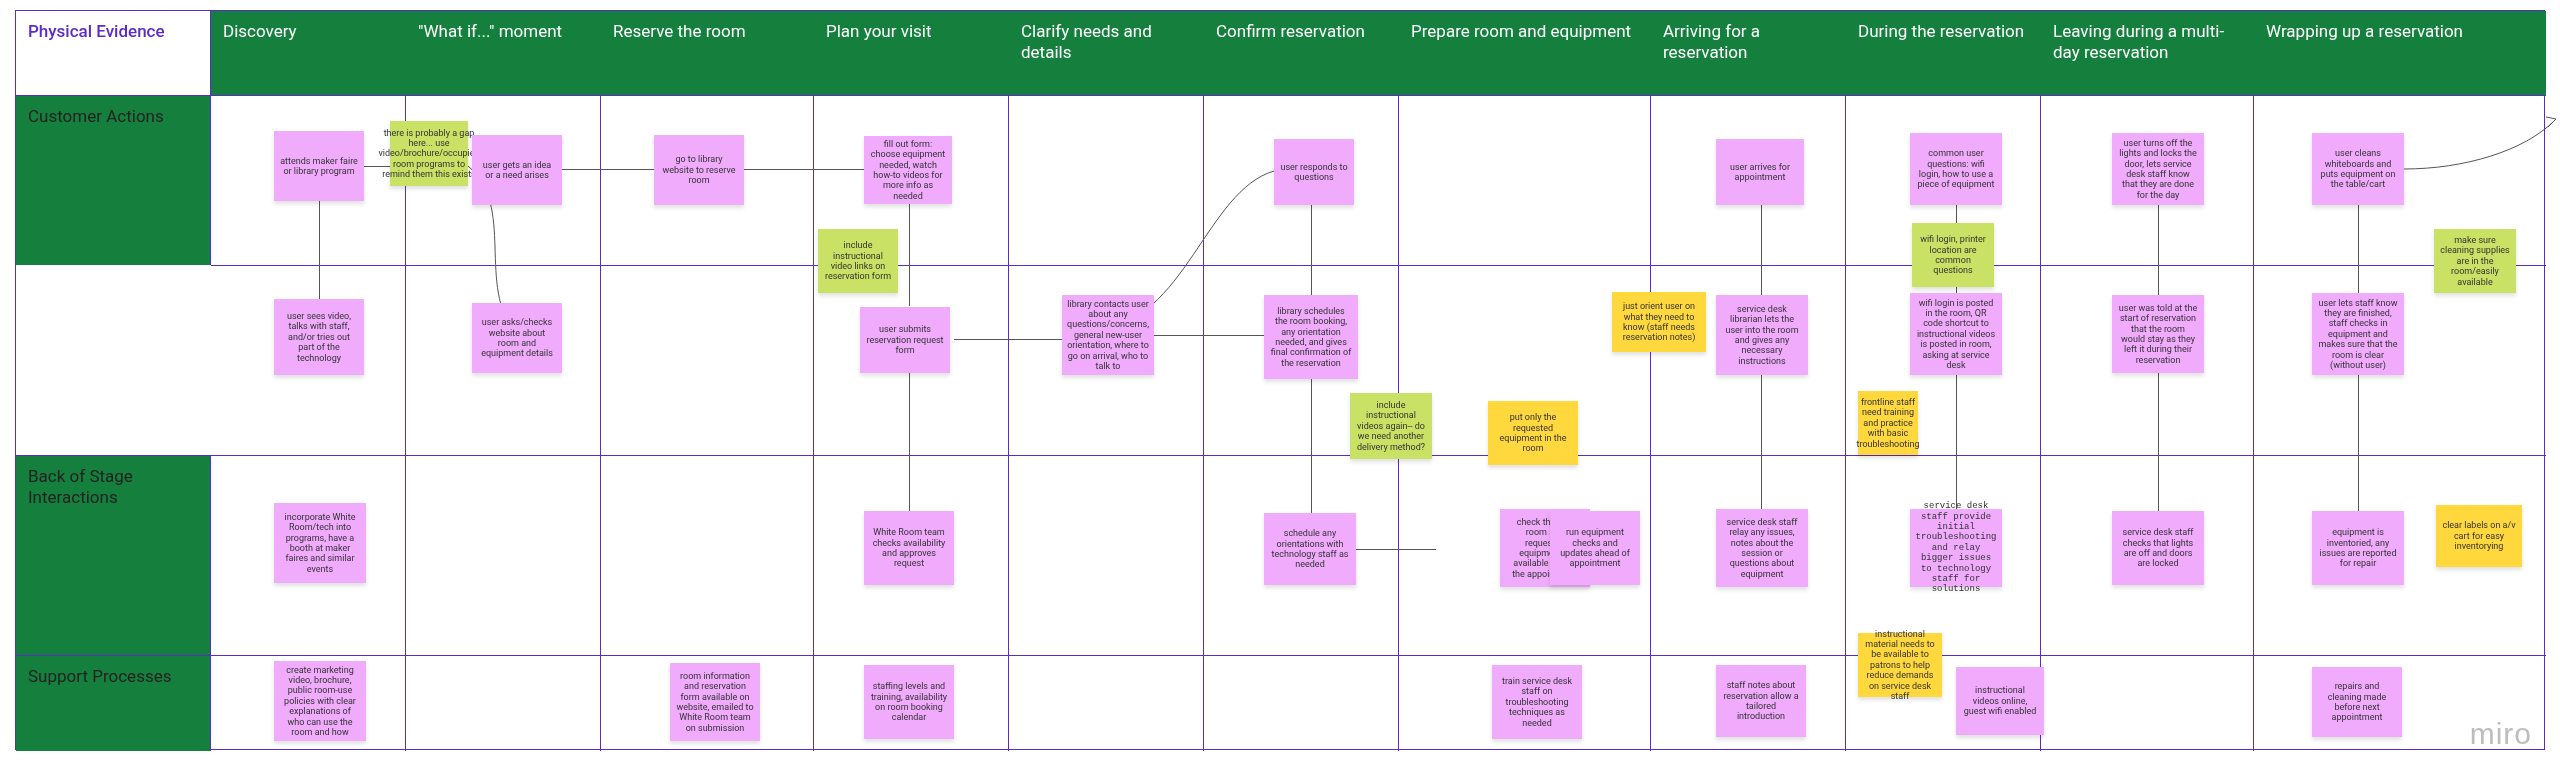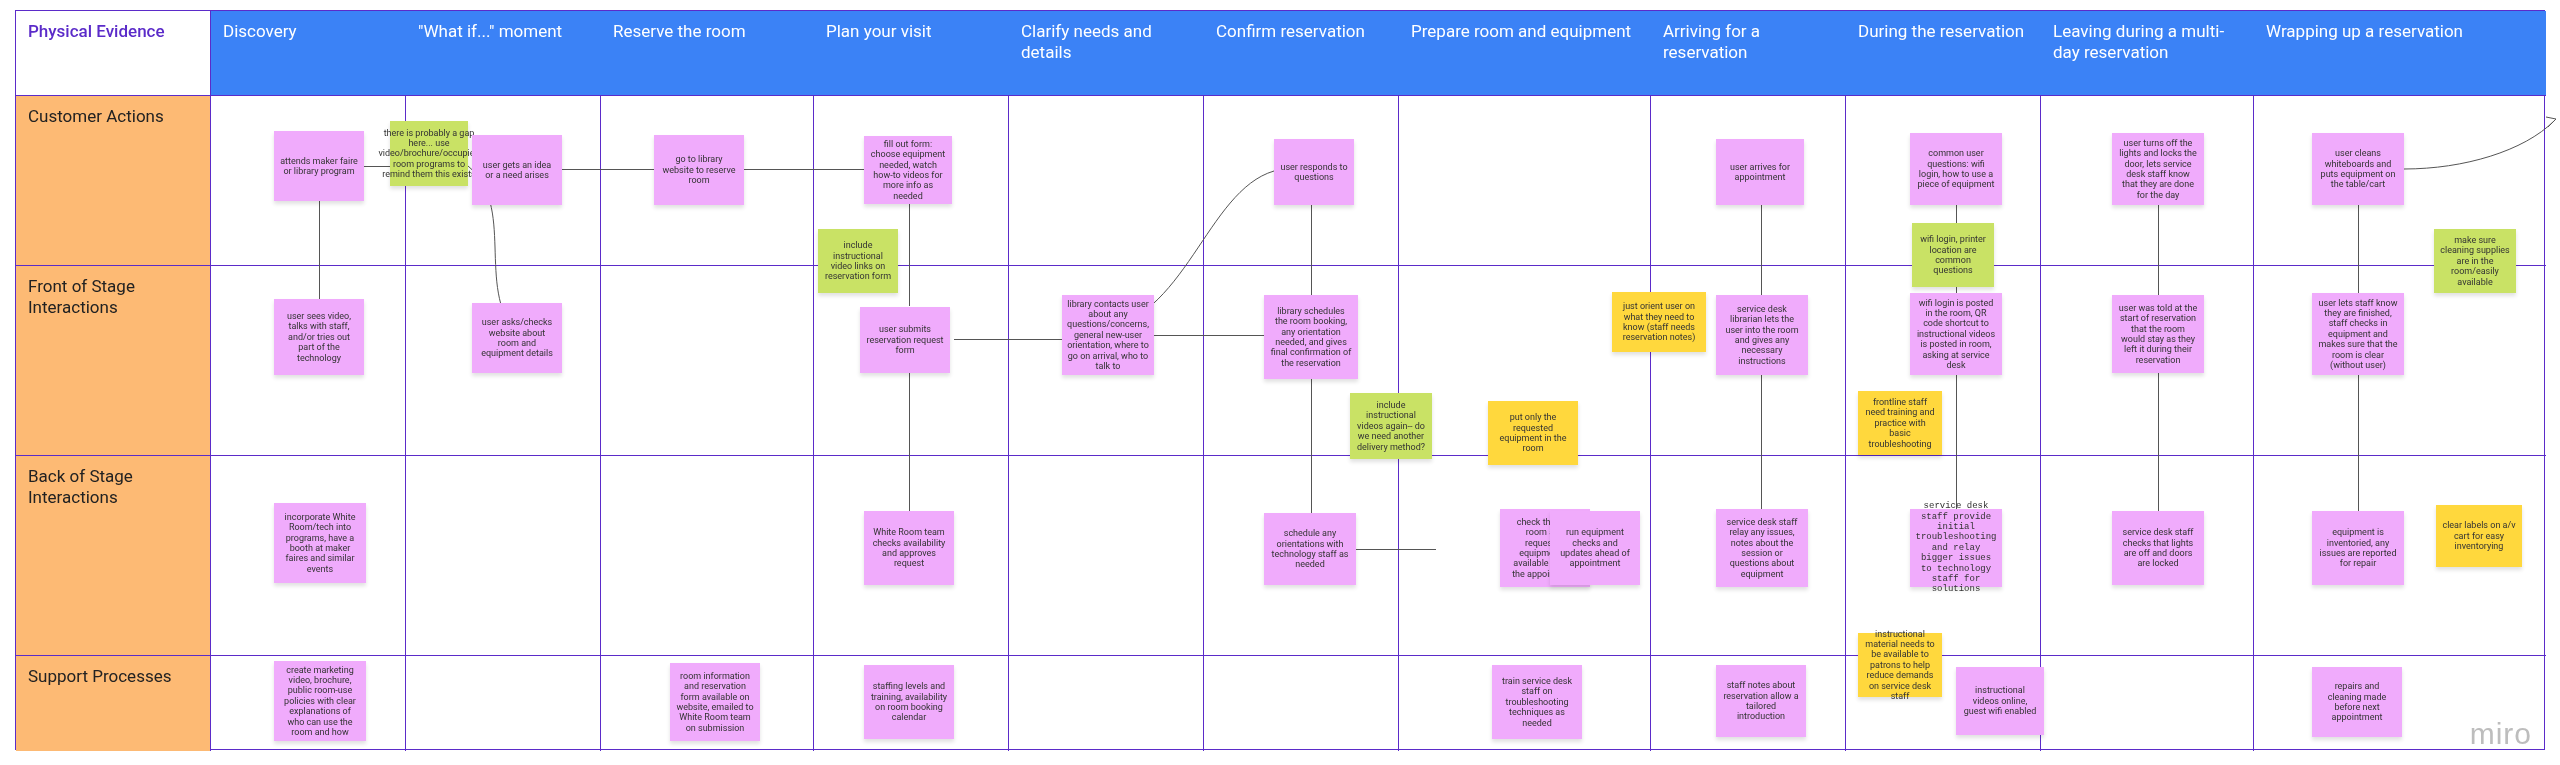--- a/index.html
+++ b/index.html
@@ -1,26 +1,26 @@
 <!DOCTYPE html>
 <html><head>
 <meta charset="utf-8">
 <style>
   * { box-sizing: border-box; margin: 0; padding: 0; }
   body { font-family: -apple-system, BlinkMacSystemFont, "Segoe UI", Roboto, Helvetica, Arial, sans-serif; background: #fff; width: 2560px; height: 765px; overflow: hidden; position: relative; }
 
   .board { position: absolute; top: 10px; left: 15px; width: 2530px; height: 740px; border: 1px solid #5b2bc9; }
 
   
-  .hdr { position: absolute; top: 0; height: 84px; background: #3b82f6; color: #fff; font-size: 17px; line-height: 1.25; padding: 10px 12px; border-right: 1px solid #fff0; }
+  .hdr { position: absolute; top: 0; height: 84px; background: #15803d; color: #fff; font-size: 17px; line-height: 1.25; padding: 10px 12px; border-right: 1px solid #fff0; }
   .hdr.first { color: #5b2bc9; background: #fff; font-weight: 500; }
   .hdr.first { border-right: 1px solid #5b2bc9; }
 
   
-  .rowlbl { position: absolute; left: 0; width: 195px; background: #fdba74; color: #222; font-size: 17px; line-height: 1.25; padding: 10px 12px; border-top: 1px solid #5b2bc9; border-right: 1px solid #5b2bc9; }
+  .rowlbl { position: absolute; left: 0; width: 195px; background: #15803d; color: #222; font-size: 17px; line-height: 1.25; padding: 10px 12px; border-top: 1px solid #5b2bc9; border-right: 1px solid #5b2bc9; }
 
   
   .cell { position: absolute; border-top: 1px solid #5b2bc9; border-right: 1px solid #5b2bc9; }
 
   
   .note { position: absolute; background: #f0abfc; color: #333; font-size: 9px; line-height: 1.15; text-align: center; display: flex; align-items: center; justify-content: center; padding: 6px; box-shadow: 0 3px 4px rgba(0,0,0,.12); }
   .note.yellow { background: #ffd83d; }
   .note.green  { background: #c9e265; }
 
   
@@ -43,21 +43,20 @@
   <div class="hdr" style="left:798px;width:195px">Plan your visit</div>
   <div class="hdr" style="left:993px;width:195px">Clarify needs and details</div>
   <div class="hdr" style="left:1188px;width:195px">Confirm reservation</div>
   <div class="hdr" style="left:1383px;width:252px">Prepare room and equipment</div>
   <div class="hdr" style="left:1635px;width:195px">Arriving for a reservation</div>
   <div class="hdr" style="left:1830px;width:195px">During the reservation</div>
   <div class="hdr" style="left:2025px;width:213px">Leaving during a multi-day reservation</div>
   <div class="hdr" style="left:2238px;width:292px">Wrapping up a reservation</div>
 
   <div class="rowlbl" style="top:84px;height:170px">Customer Actions</div>
-  <div class="rowlbl" style="top:254px;height:190px">Front of Stage Interactions</div>
   <div class="rowlbl" style="top:444px;height:200px">Back of Stage Interactions</div>
   <div class="rowlbl" style="top:644px;height:96px">Support Processes</div>
 
   <div class="cell" style="left:195px;top:84px;width:2335px;height:170px;border-right:none"></div>
   <div class="cell" style="left:195px;top:254px;width:2335px;height:190px;border-right:none"></div>
   <div class="cell" style="left:195px;top:444px;width:2335px;height:200px;border-right:none"></div>
   <div class="cell" style="left:195px;top:644px;width:2335px;height:96px;border-right:none"></div>
 
   <div class="cell" style="left:195px;top:84px;width:195px;height:656px;border-top:none"></div>
   <div class="cell" style="left:390px;top:84px;width:195px;height:656px;border-top:none"></div>
@@ -121,21 +120,21 @@
       <div class="note " style="left: 844px; top: 296px; width: 90px; height: 66px;">user submits reservation request form</div>
       <div class="note " style="left: 1046px; top: 284px; width: 92px; height: 80px;">library contacts user about any questions/concerns, general new-user orientation, where to go on arrival, who to talk to</div>
       <div class="note " style="left: 1248px; top: 284px; width: 94px; height: 84px;">library schedules the room booking, any orientation needed, and gives final confirmation of the reservation</div>
       <div class="note " style="left: 1700px; top: 284px; width: 92px; height: 80px;">service desk librarian lets the user into the room and gives any necessary instructions</div>
       <div class="note " style="left: 1894px; top: 282px; width: 92px; height: 82px;">wifi login is posted in the room, QR code shortcut to instructional videos is posted in room, asking at service desk</div>
       <div class="note " style="left: 2096px; top: 284px; width: 92px; height: 78px;">user was told at the start of reservation that the room would stay as they left it during their reservation</div>
       <div class="note " style="left: 2296px; top: 282px; width: 92px; height: 82px;">user lets staff know they are finished, staff checks in equipment and makes sure that the room is clear (without user)</div>
       <div class="note yellow" style="left: 1596px; top: 242px; width: 94px; height: 60px; margin-top: 39px;">just orient user on what they need to know (staff needs reservation notes)</div>
       <div class="note green" style="left: 1334px; top: 382px; width: 82px; height: 66px;">include instructional videos again-- do we need another delivery method?</div>
       <div class="note yellow" style="left: 1472px; top: 390px; width: 90px; height: 64px;">put only the requested equipment in the room</div>
-      <div class="note yellow" style="left: 1842px; top: 380px; width: 84px; height: 64px;">frontline staff need training and practice with basic troubleshooting</div>
+      <div class="note yellow" style="left: 1842px; top: 380px; width: 60px; height: 64px;">frontline staff need training and practice with basic troubleshooting</div>
       <div class="note " style="left: 258px; top: 492px; width: 92px; height: 80px;">incorporate White Room/tech into programs, have a booth at maker faires and similar events</div>
       <div class="note " style="left: 848px; top: 500px; width: 90px; height: 74px;">White Room team checks availability and approves request</div>
       <div class="note " style="left: 1248px; top: 502px; width: 92px; height: 72px;">schedule any orientations with technology staff as needed</div>
       <div class="note " style="left: 1484px; top: 498px; width: 90px; height: 78px; text-align: center;">check that the room and requested equipment is available before the appointment</div>
       <div class="note " style="left: 1534px; top: 500px; width: 90px; height: 74px;">run equipment checks and updates ahead of appointment</div>
       <div class="note " style="left: 1700px; top: 498px; width: 92px; height: 78px;">service desk staff relay any issues, notes about the session or questions about equipment</div>
       <div class="note " style="left: 1894px; top: 498px; width: 92px; height: 78px; font-family: Liberation Mono, monospace;">service desk staff provide initial troubleshooting and relay bigger issues to technology staff for solutions</div>
       <div class="note " style="left: 2096px; top: 500px; width: 92px; height: 74px;">service desk staff checks that lights are off and doors are locked</div>
       <div class="note " style="left: 2296px; top: 500px; width: 92px; height: 74px;">equipment is inventoried, any issues are reported for repair</div>
       <div class="note yellow" style="left: 2420px; top: 494px; width: 86px; height: 62px;">clear labels on a/v cart for easy inventorying</div>

